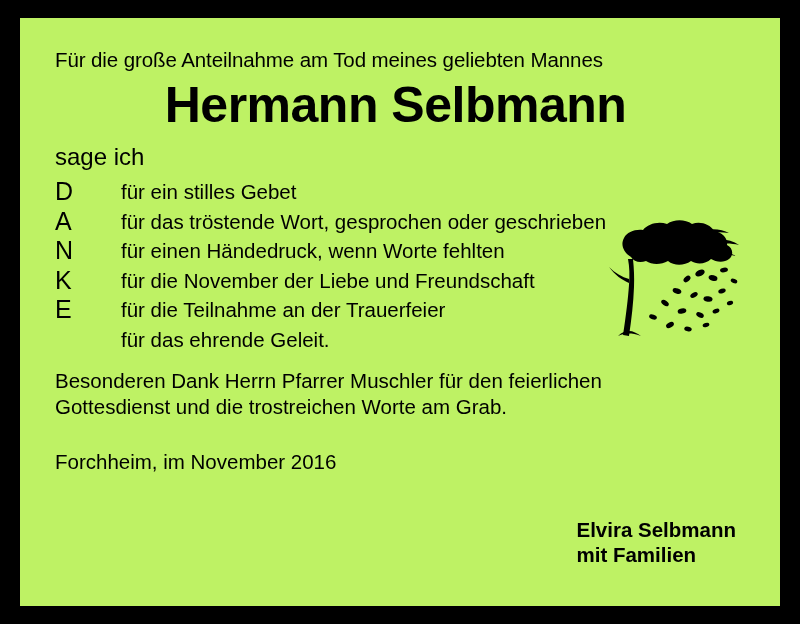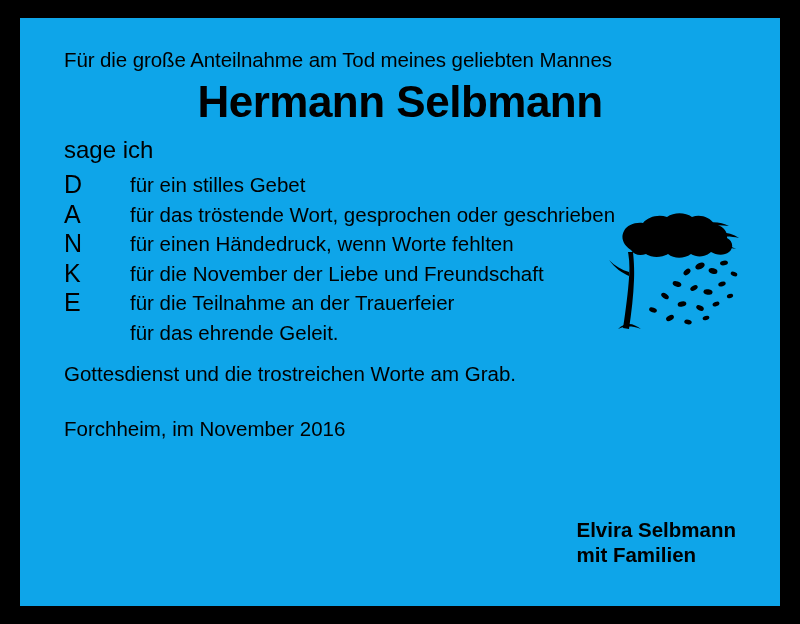--- a/index.html
+++ b/index.html
@@ -23,31 +23,31 @@
     border-top: 18px solid #000000;
     border-bottom: 18px solid #000000;
     border-left: 20px solid #000000;
     border-right: 20px solid #000000;
   }
   #inner {
     position: relative;
     box-sizing: border-box;
     width: 100%;
     height: 100%;
-    background: #0ea5e9;
-    padding: 30px 44px 0 44px;
+    background: #bef264;
+    padding: 30px 44px 0 35px;
   }
   .intro {
     font-size: 20.5px;
     letter-spacing: -0.1px;
     margin: 0 0 6px 0;
     white-space: nowrap;
   }
   .deceased-name {
-    font-size: 44px;
+    font-size: 50px;
     font-weight: bold;
     text-align: center;
     letter-spacing: -0.5px;
     margin: 6px 0 10px 0;
     line-height: 1.1;
   }
   .sage {
     font-size: 24px;
     margin: 10px 0 4px 0;
   }
@@ -163,20 +163,21 @@
           <ellipse cx="88" cy="118" rx="4.2" ry="2.5" transform="rotate(-28 88 118)"></ellipse>
           <ellipse cx="106" cy="122" rx="3.8" ry="2.3" transform="rotate(12 106 122)"></ellipse>
           <ellipse cx="124" cy="118" rx="3.4" ry="2.1" transform="rotate(-15 124 118)"></ellipse>
           <ellipse cx="152" cy="74" rx="3.4" ry="2.1" transform="rotate(20 152 74)"></ellipse>
           <ellipse cx="148" cy="96" rx="3.2" ry="2" transform="rotate(-20 148 96)"></ellipse>
         </g>
       </svg>
     </div>
 
     <div class="closing">
+      <div>Besonderen Dank Herrn Pfarrer Muschler für den feierlichen</div>
       <div>Gottesdienst und die trostreichen Worte am Grab.</div>
     </div>
 
     <div class="place-line">
       <span class="place">Forchheim,</span><span class="date"> im November 2016</span>
     </div>
 
     <div class="signature">
       <div>Elvira Selbmann</div>
       <div>mit Familien</div>

